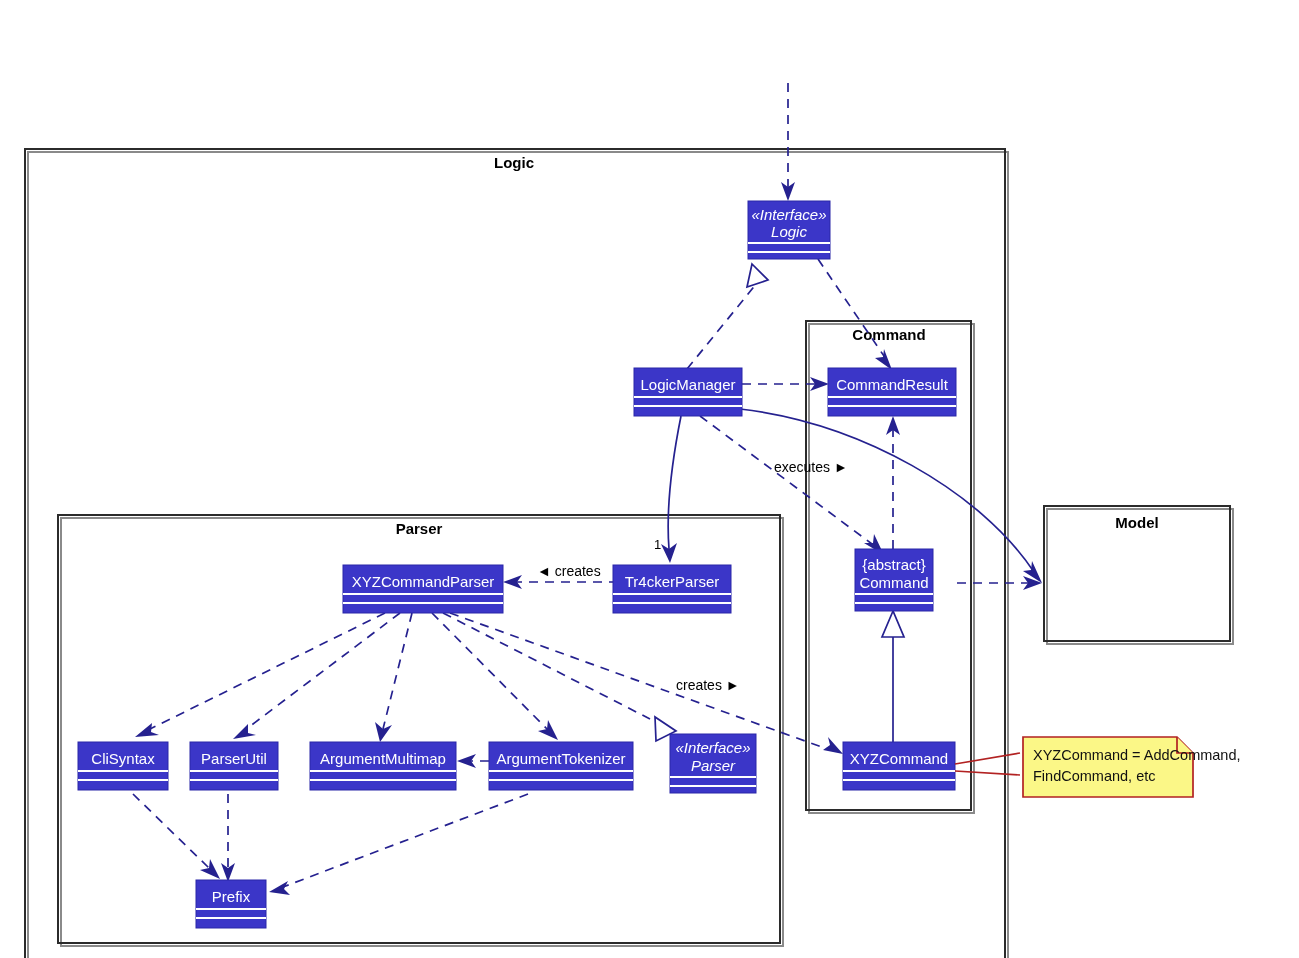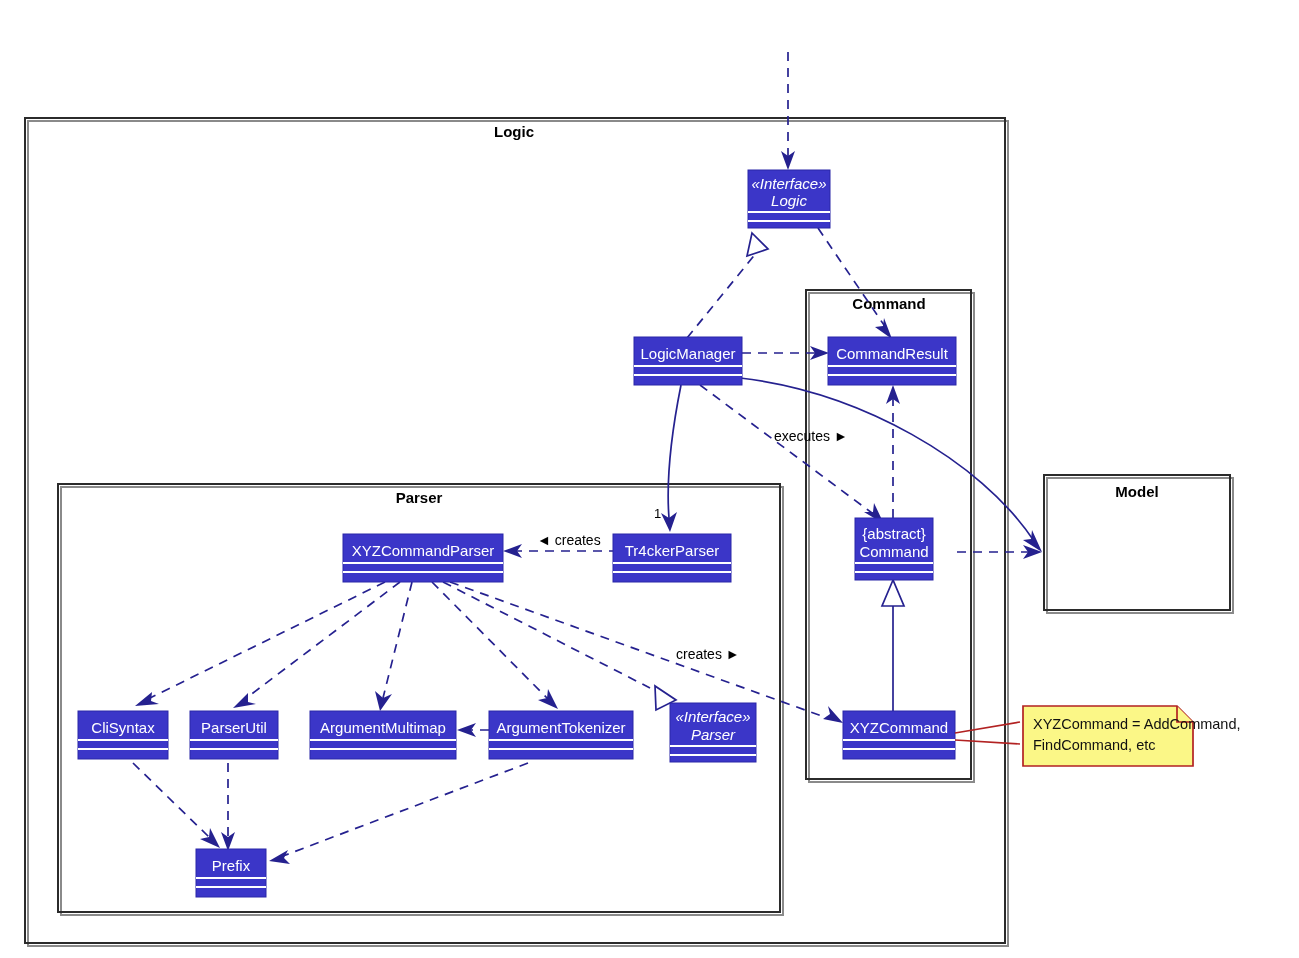--- a/index.html
+++ b/index.html
@@ -11,20 +11,21 @@
   body {
     font-family: "Liberation Sans", sans-serif;
     width: 1299px;
     height: 958px;
     overflow: hidden;
   }
   #diagram-root {
     position: relative;
     width: 1299px;
     height: 684px;
+    margin-top: 31px;
   }
   svg.diagram {
     display: block;
     width: 1299px;
     height: 958px;
   }
   .pkg-rect {
     fill: none;
     stroke: #2b2b2b;
     stroke-width: 2;

